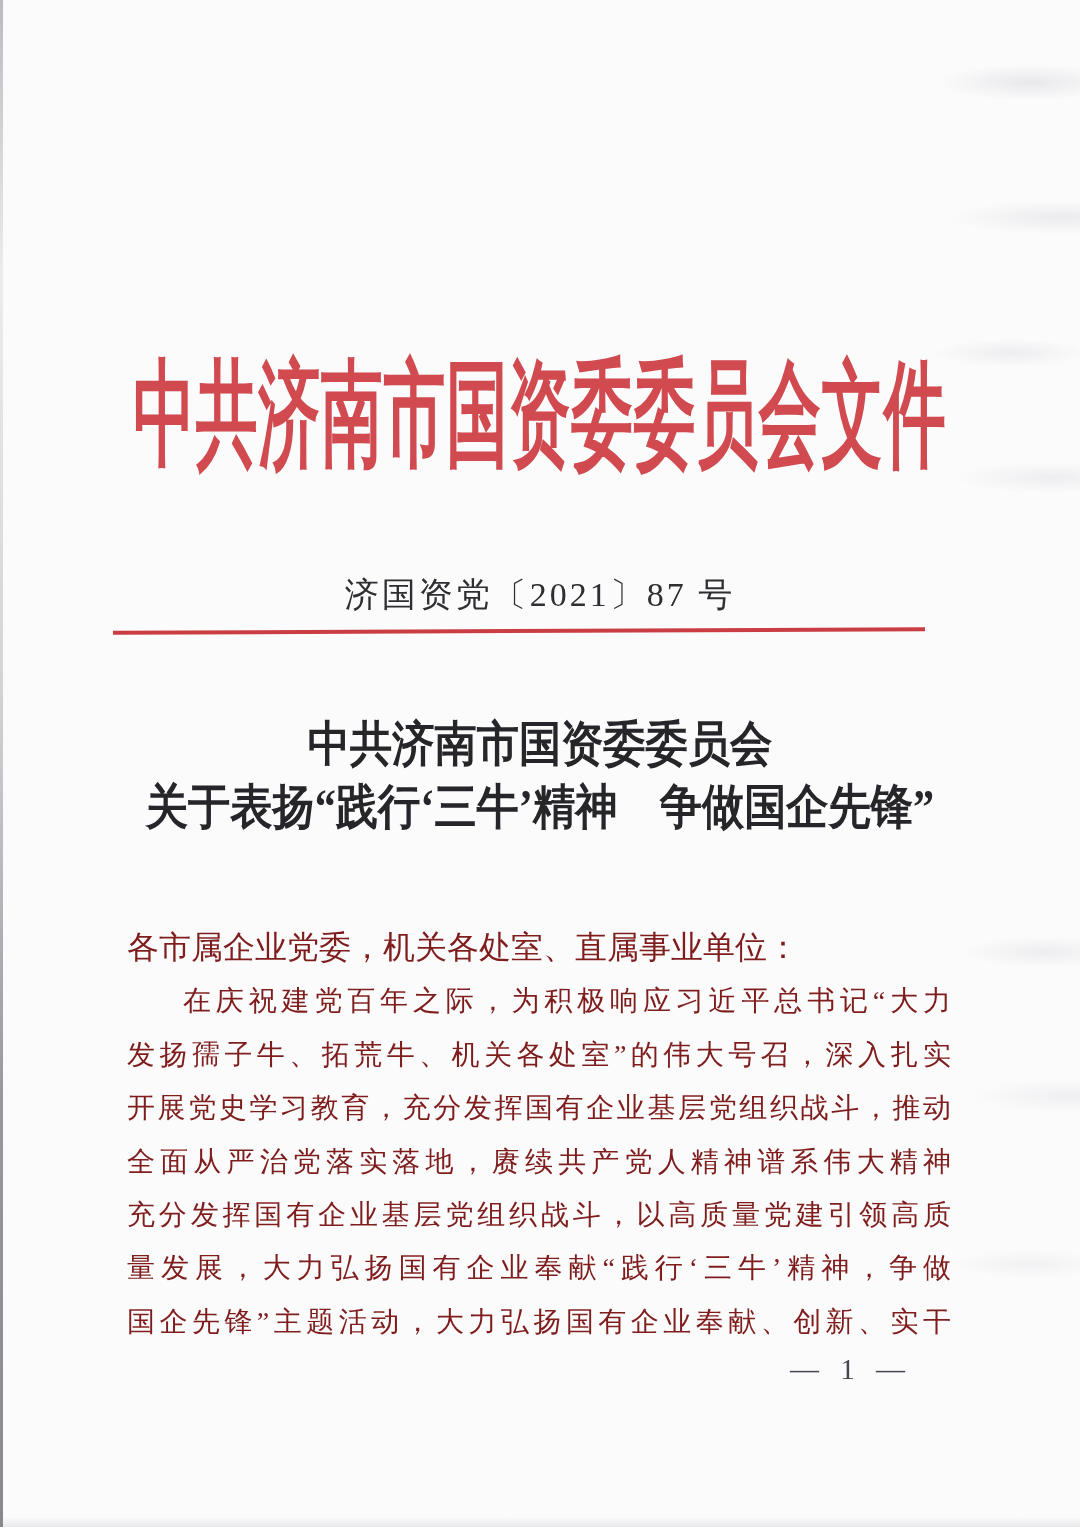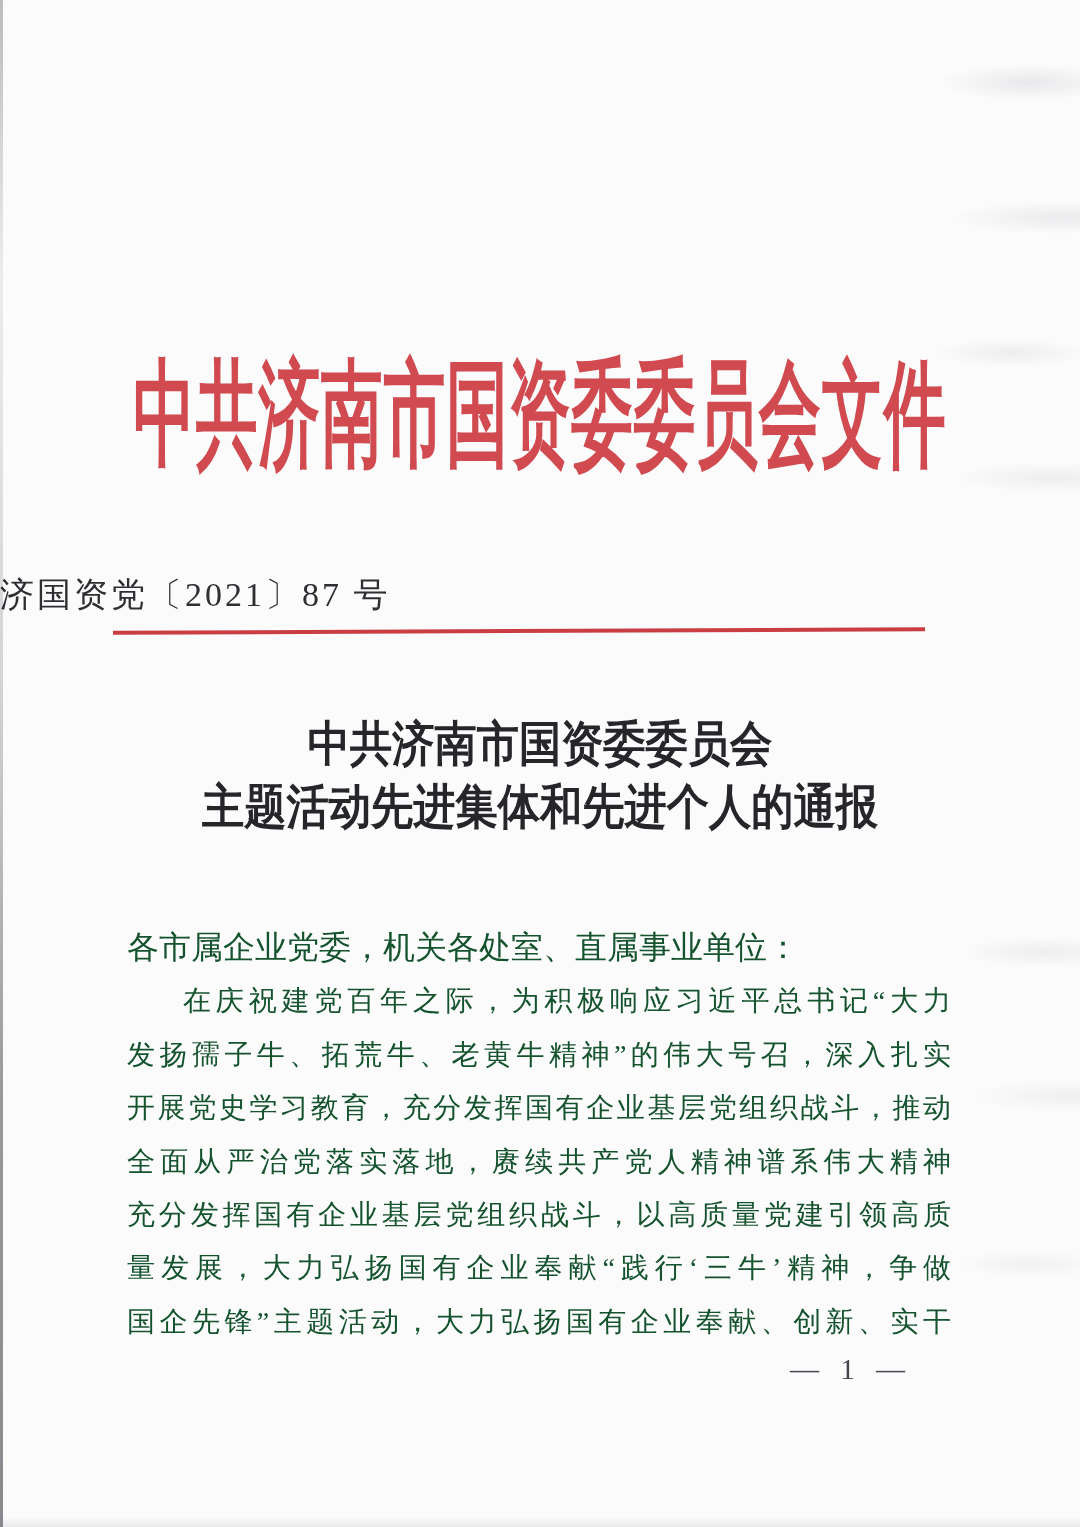--- a/index.html
+++ b/index.html
@@ -56,20 +56,21 @@
     font-size:116px;line-height:1;
     font-weight:700;
     color:var(--header-red);
     transform:scaleX(.53);
     transform-origin:center;
     letter-spacing:2px;
   }
   
   .doc-number{
     position:absolute;top:574px;left:0;width:100%;
+    text-align:center;
     font-size:34px;line-height:42px;
     letter-spacing:3px;
     color:#2e2e33;
   }
   
   .red-rule{
     position:absolute;top:629px;left:113px;width:812px;height:4px;
     background:var(--rule-red);
     transform:rotate(-.25deg);
   }
@@ -84,21 +85,21 @@
     white-space:nowrap;
     font-size:48px;line-height:1;
     font-weight:700;
     color:#26262a;
     transform:scaleX(.88);
     transform-origin:center;
   }
   
   .body-block{
     position:absolute;top:921px;left:127px;width:824px;
-    color:#14532d;
+    color:#7f1d1d;
   }
   .salutation{
     font-size:32px;line-height:53.4px;
     text-align:left;
   }
   .body-line{
     font-size:28px;line-height:53.4px;
     text-align:justify;
     text-align-last:justify;
   }
@@ -127,28 +128,28 @@
 
   <div class="doc-number">济国资党〔2021〕87 号</div>
 
   <div class="red-rule"></div>
 
   <div class="doc-title">
     <div class="t-line">
       <span>中共济南市国资委委员会</span>
     </div>
     <div class="t-line">
-      <span>主题活动先进集体和先进个人的通报</span>
+      <span>关于表扬“践行‘三牛’精神　争做国企先锋”</span>
     </div>
   </div>
 
   <div class="body-block">
     <div class="salutation">各市属企业党委，机关各处室、直属事业单位：</div>
     <div class="body-line indent">在庆祝建党百年之际，为积极响应习近平总书记“大力</div>
-    <div class="body-line">发扬孺子牛、拓荒牛、老黄牛精神”的伟大号召，深入扎实</div>
+    <div class="body-line">发扬孺子牛、拓荒牛、机关各处室”的伟大号召，深入扎实</div>
     <div class="body-line">开展党史学习教育，充分发挥国有企业基层党组织战斗，推动</div>
     <div class="body-line">全面从严治党落实落地，赓续共产党人精神谱系伟大精神</div>
     <div class="body-line">充分发挥国有企业基层党组织战斗，以高质量党建引领高质</div>
     <div class="body-line">量发展，大力弘扬国有企业奉献“践行‘三牛’精神，争做</div>
     <div class="body-line">国企先锋”主题活动，大力弘扬国有企业奉献、创新、实干</div>
   </div>
 
   <div class="page-number">— 1 —</div>
 
 </div>

